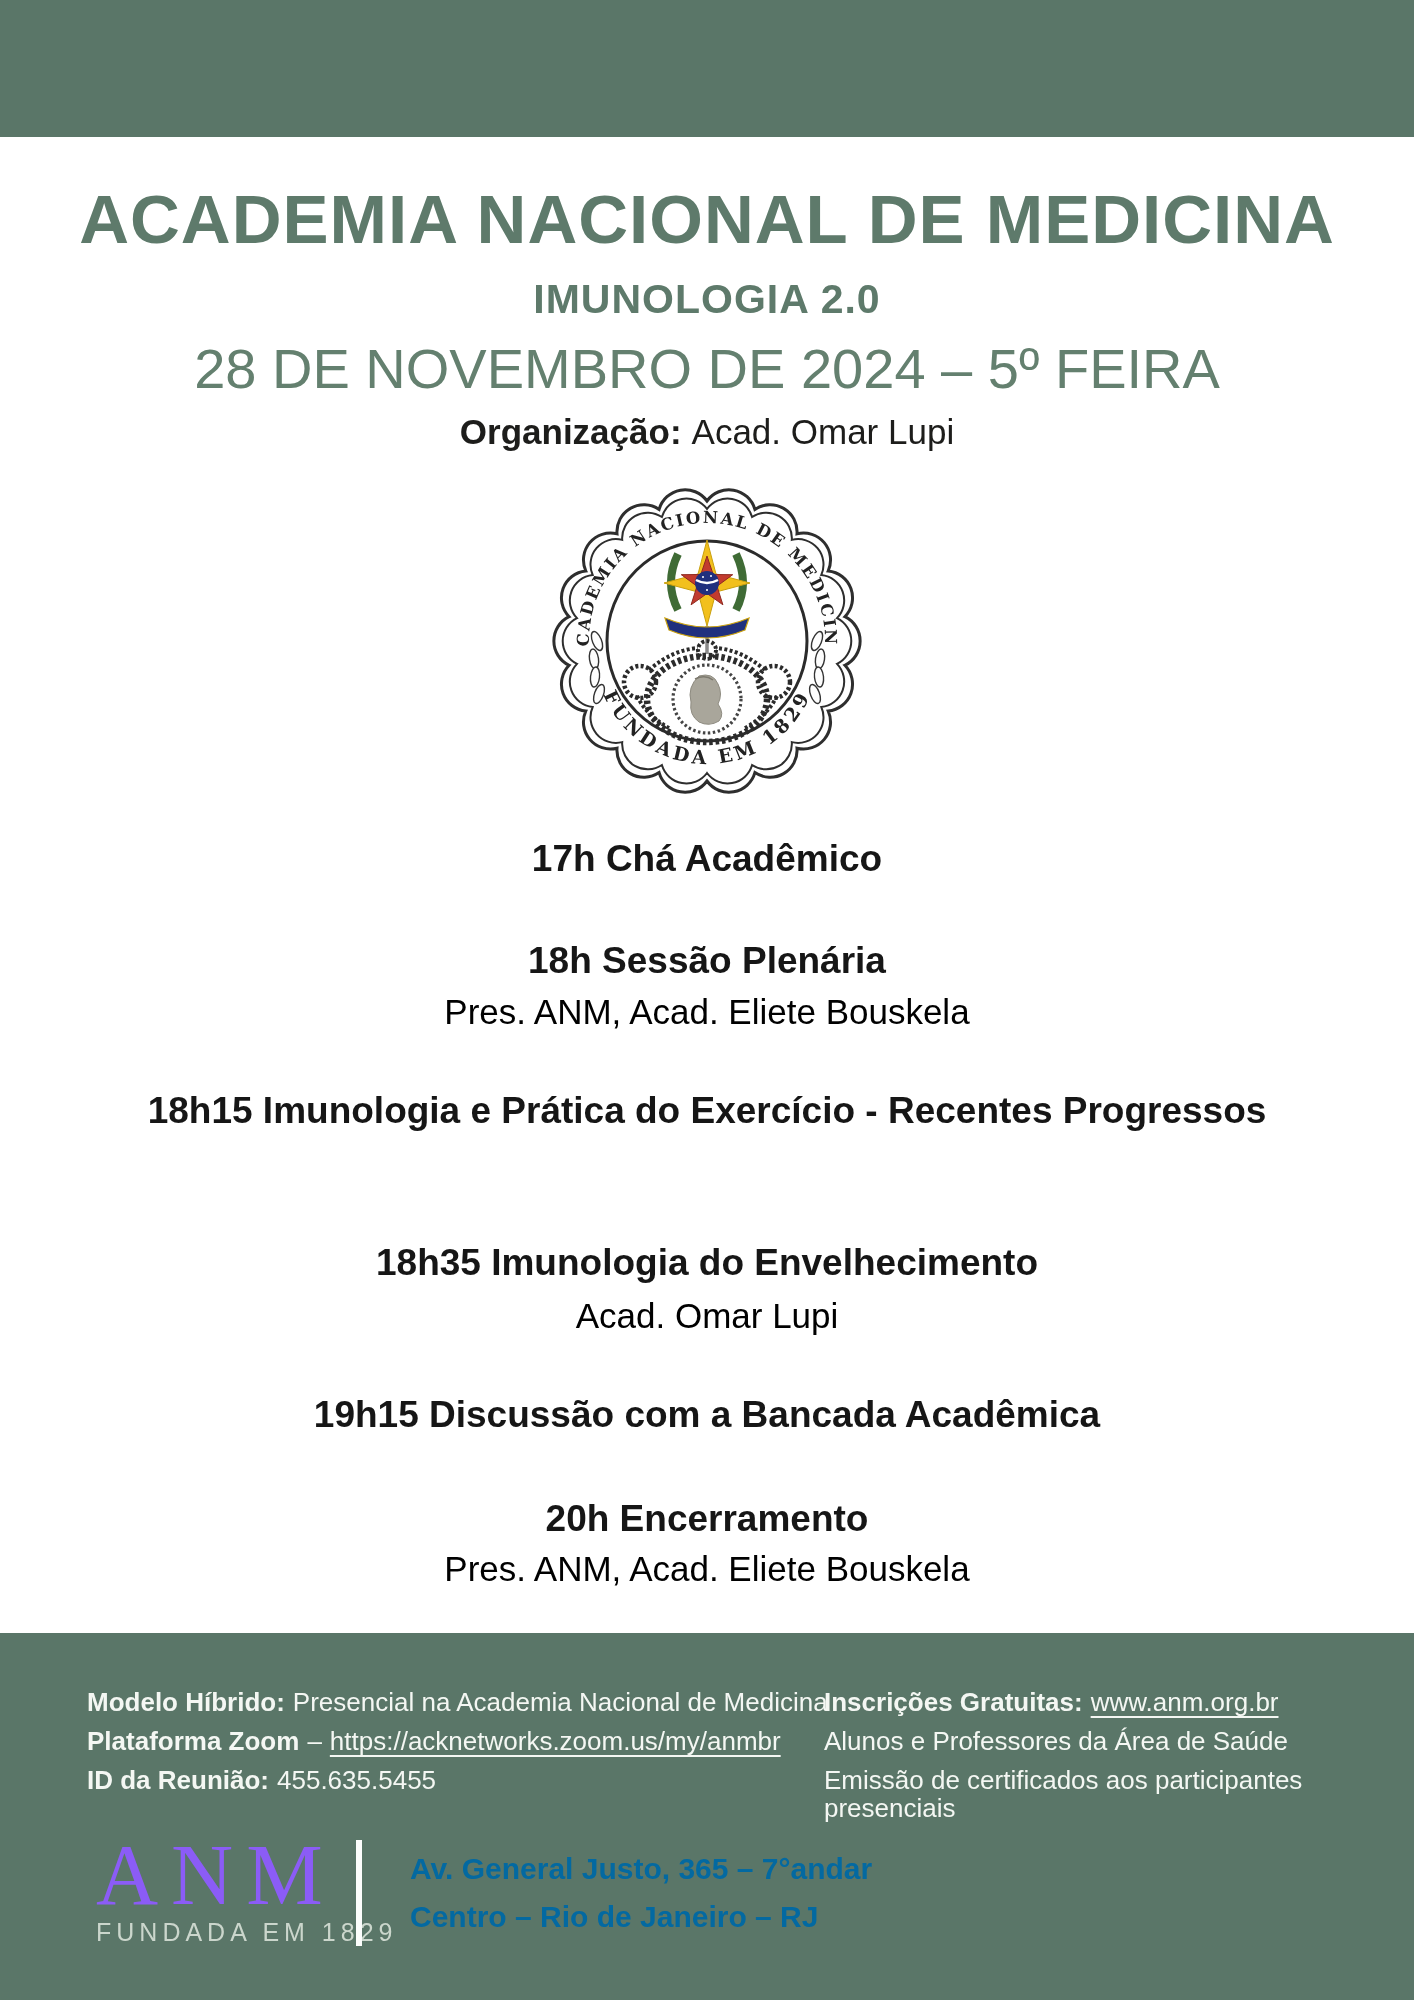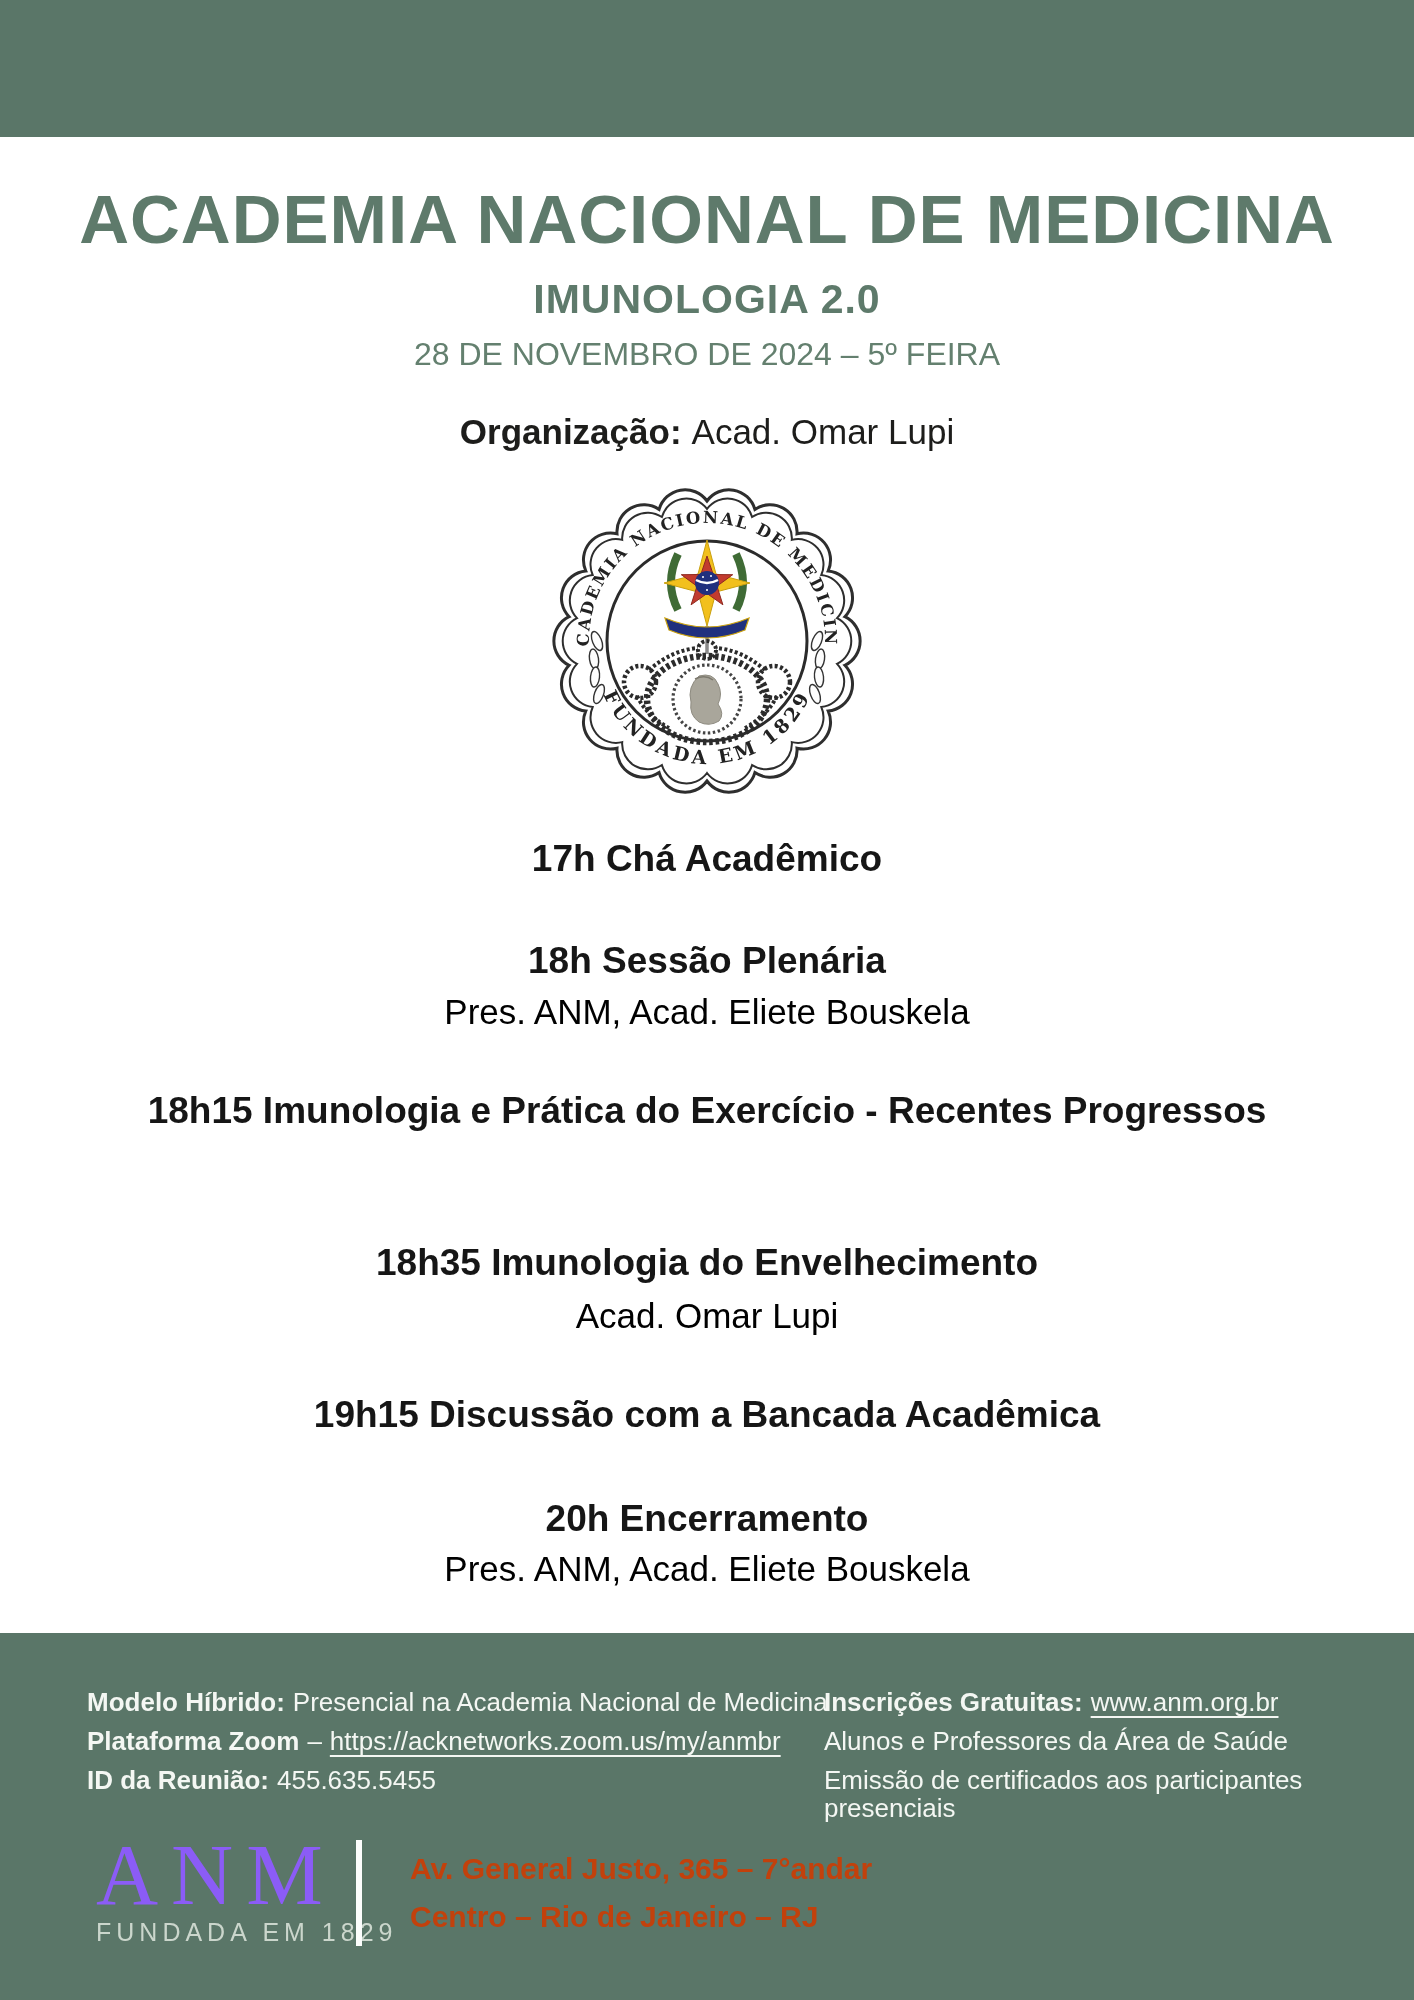--- a/index.html
+++ b/index.html
@@ -5,41 +5,41 @@
   html,body{margin:0;padding:0;background:#e8e8e8;}
   .poster{
     position:relative;width:1414px;height:2000px;margin:0 auto;
     background:#ffffff;overflow:hidden;
     font-family:"Liberation Sans","DejaVu Sans",sans-serif;
   }
   .top-band{position:absolute;top:0;left:0;width:100%;height:137px;background:#5A7668;}
   .center-line{position:absolute;left:0;width:100%;text-align:center;white-space:nowrap;}
   .page-title{top:180px;font-size:69px;font-weight:700;letter-spacing:1px;color:#5E7A6B;}
   .page-subtitle{top:276px;font-size:41px;font-weight:700;letter-spacing:1px;color:#5E7A6B;}
-  .date-line{top:336px;font-size:32px;font-weight:400;color:#64806F;}
+  .date-line{top:336px;font-size:56px;font-weight:400;color:#64806F;}
   .org-line{top:412px;font-size:35px;color:#1d1d1b;}
   .org-line .org-label{font-weight:700;margin-right:10px;}
   .seal{position:absolute;left:537px;top:478px;width:340px;height:330px;}
   .ring-text{font-family:"DejaVu Serif","Liberation Serif",serif;font-size:16.5px;font-weight:600;letter-spacing:2px;fill:#222222;}
   .ring-text-bottom{font-family:"DejaVu Serif","Liberation Serif",serif;font-size:19px;font-weight:700;letter-spacing:3.5px;fill:#222222;}
   .sched-title{font-size:37px;font-weight:700;color:#161616;}
   .sched-sub{font-size:35px;font-weight:400;color:#000000;}
   .footer{position:absolute;left:0;top:1633px;width:100%;height:367px;background:#5A7668;color:#F4F7F3;}
   .info-col{position:absolute;top:1688px;display:flex;flex-direction:column;gap:11px;
     font-size:26px;line-height:28px;color:#F4F7F3;}
   .info-left{left:87px;}
   .info-right{left:824px;}
   .info-label{font-weight:700;margin-right:8px;}
   .info-link{color:#F4F7F3;text-decoration:underline;text-underline-offset:5px;}
   .info-dash{margin-right:8px;}
   .anm-acronym{position:absolute;left:96px;top:1832px;font-family:"Liberation Serif","DejaVu Serif",serif;
     font-size:86px;font-weight:400;letter-spacing:13px;color:#8b5cf6;line-height:86px;}
   .anm-tagline{position:absolute;left:96px;top:1918px;font-size:25px;letter-spacing:5px;color:#CBD6CC;font-weight:400;}
   .logo-divider{position:absolute;left:356px;top:1840px;width:6px;height:106px;background:#FCFDFC;}
-  .address{position:absolute;left:410px;color:#c2410c;font-size:30px;font-weight:700;}
+  .address{position:absolute;left:410px;color:#0369a1;font-size:30px;font-weight:700;}
   .address-1{top:1852px;}
   .address-2{top:1900px;}
 </style>
 </head>
 <body>
 
 <div class="poster">
 
   <div class="top-band"></div>
 

